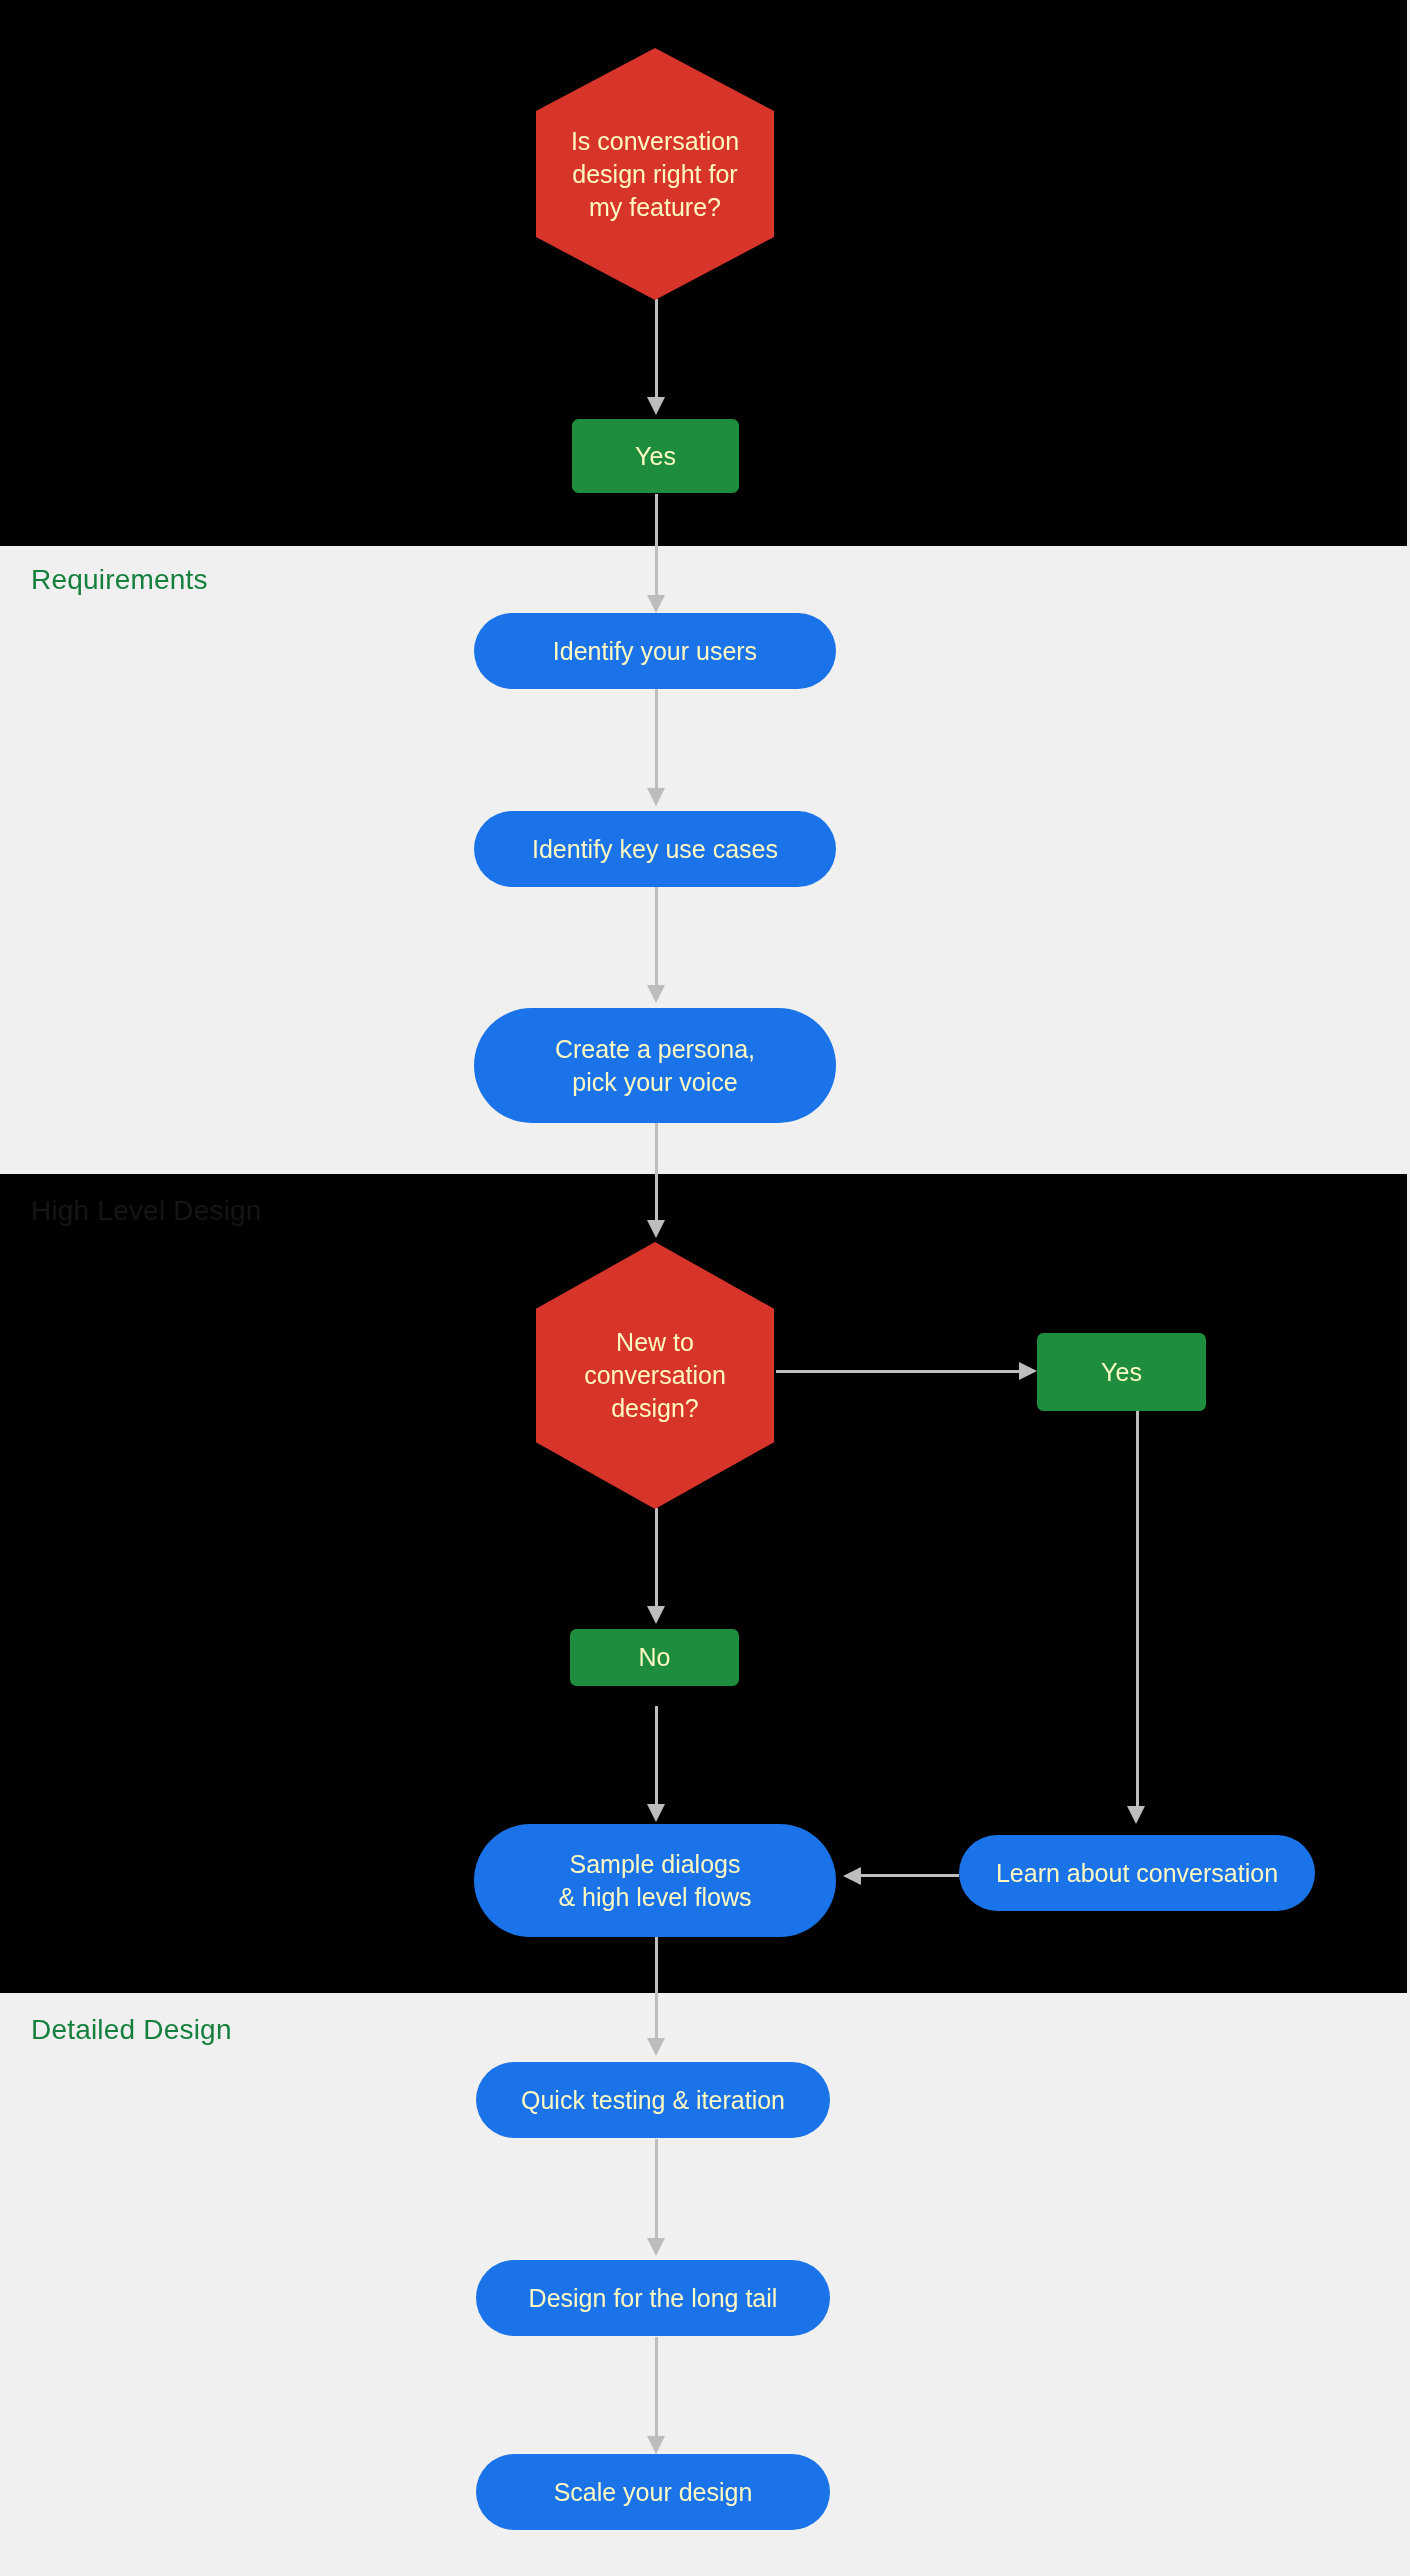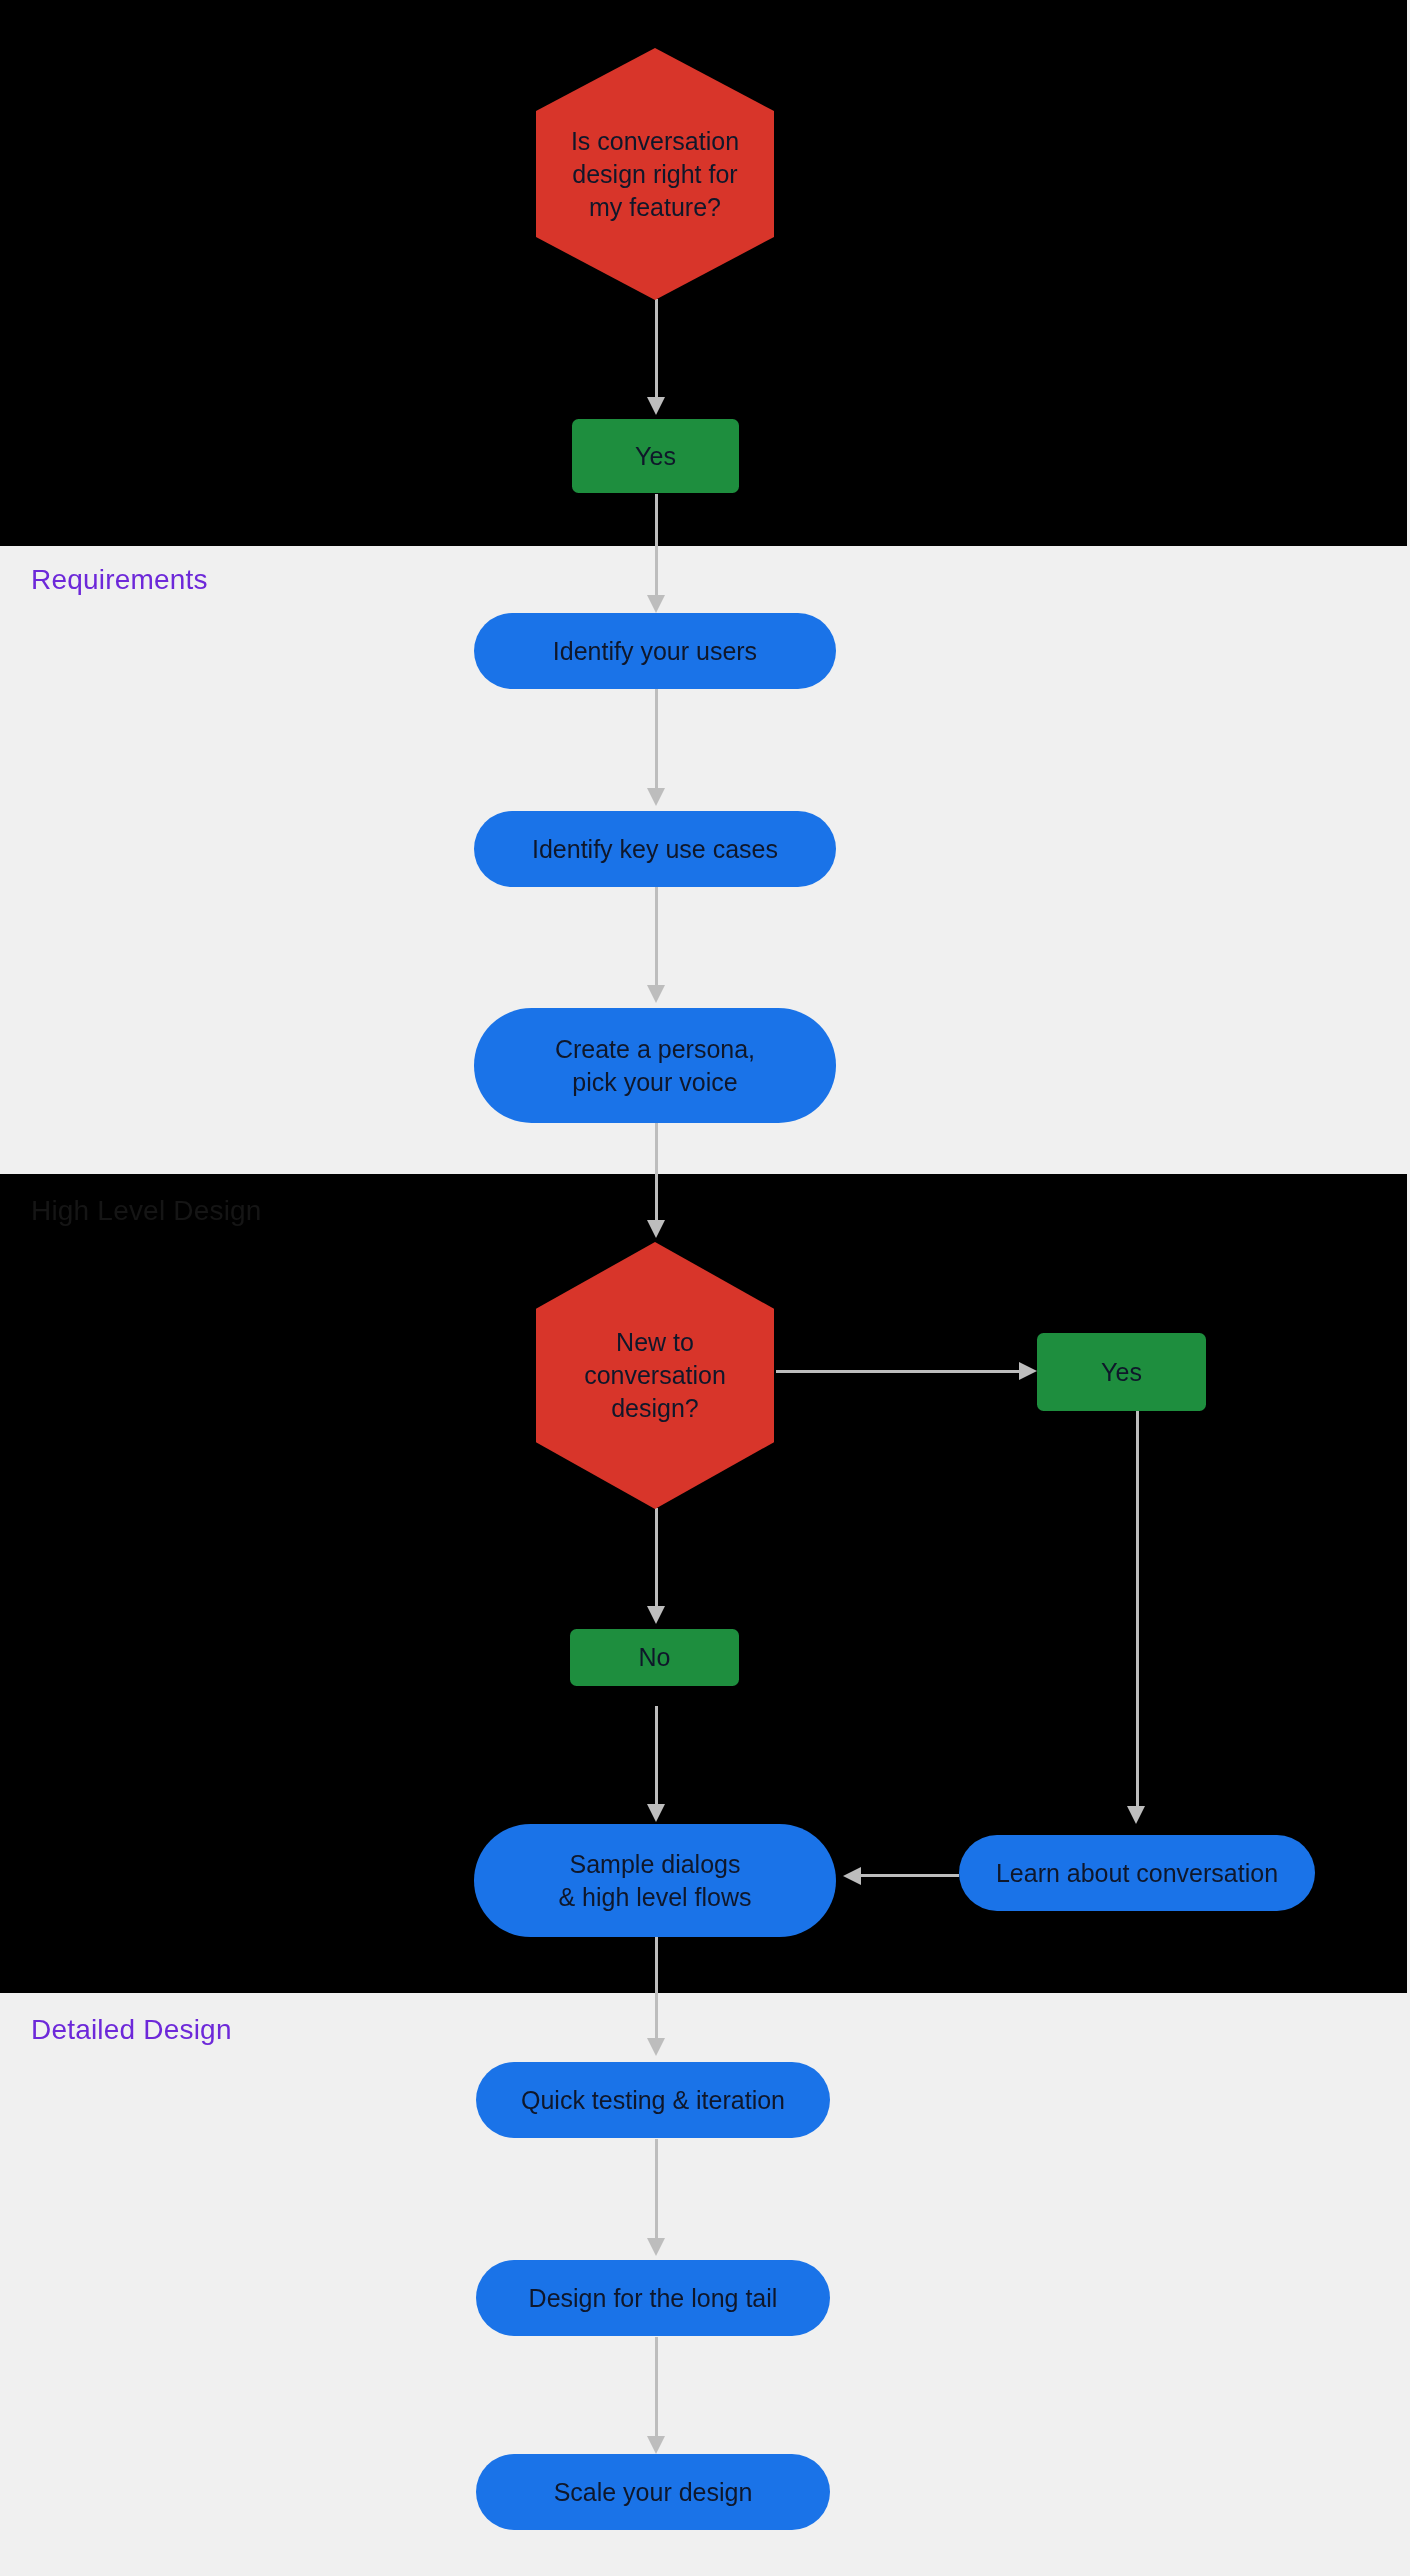--- a/index.html
+++ b/index.html
@@ -14,21 +14,21 @@
   .band-top{top:0;height:546px;}
   .band-mid{top:1174px;height:819px;}
   .edge-right{position:absolute;top:0;right:0;width:2.8px;height:2576px;background:#f0f0f0;}
 
   .section-label{
     position:absolute;
     font-size:28px;
     letter-spacing:0.2px;
     white-space:nowrap;
   }
-  .lbl-light{color:#6d28d9;}
+  .lbl-light{color:#15803d;}
   .lbl-dark{color:#151515;}
 
   
   .conn{position:absolute;background:#bdbdbd;}
   .conn-v{width:2.8px;}
   .conn-h{height:2.8px;}
   .arrow-down{
     position:absolute;width:0;height:0;
     border-left:9.3px solid transparent;
     border-right:9.3px solid transparent;
@@ -45,21 +45,21 @@
     border-top:9.3px solid transparent;
     border-bottom:9.3px solid transparent;
     border-right:18.6px solid #bdbdbd;
   }
 
   
   .node{
     position:absolute;
     display:flex;align-items:center;justify-content:center;
     text-align:center;
-    color:#0f172a;
+    color:#fef9c3;
     box-sizing:border-box;
     line-height:1.32;
   }
   .hex{
     background:#d8352a;
     font-size:25px;
     clip-path:polygon(50% 0%,100% 25%,100% 75%,50% 100%,0% 75%,0% 25%);
   }
   .pill{
     background:#1a73e8;

